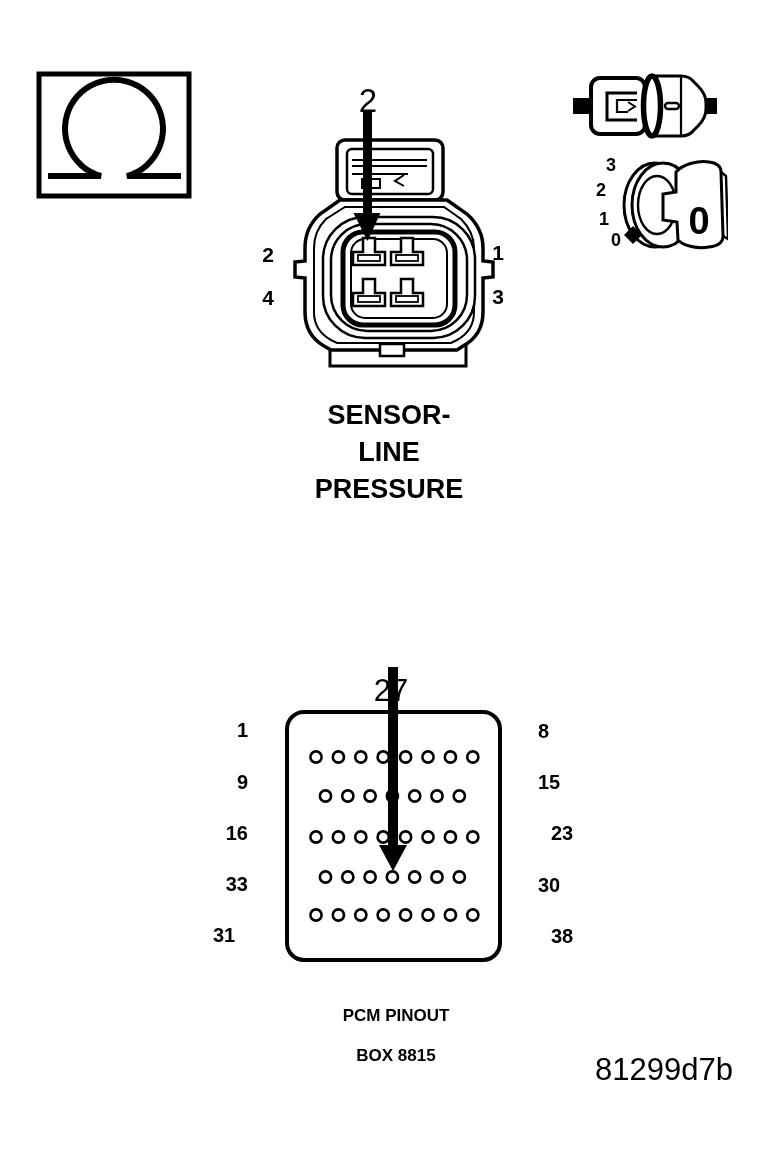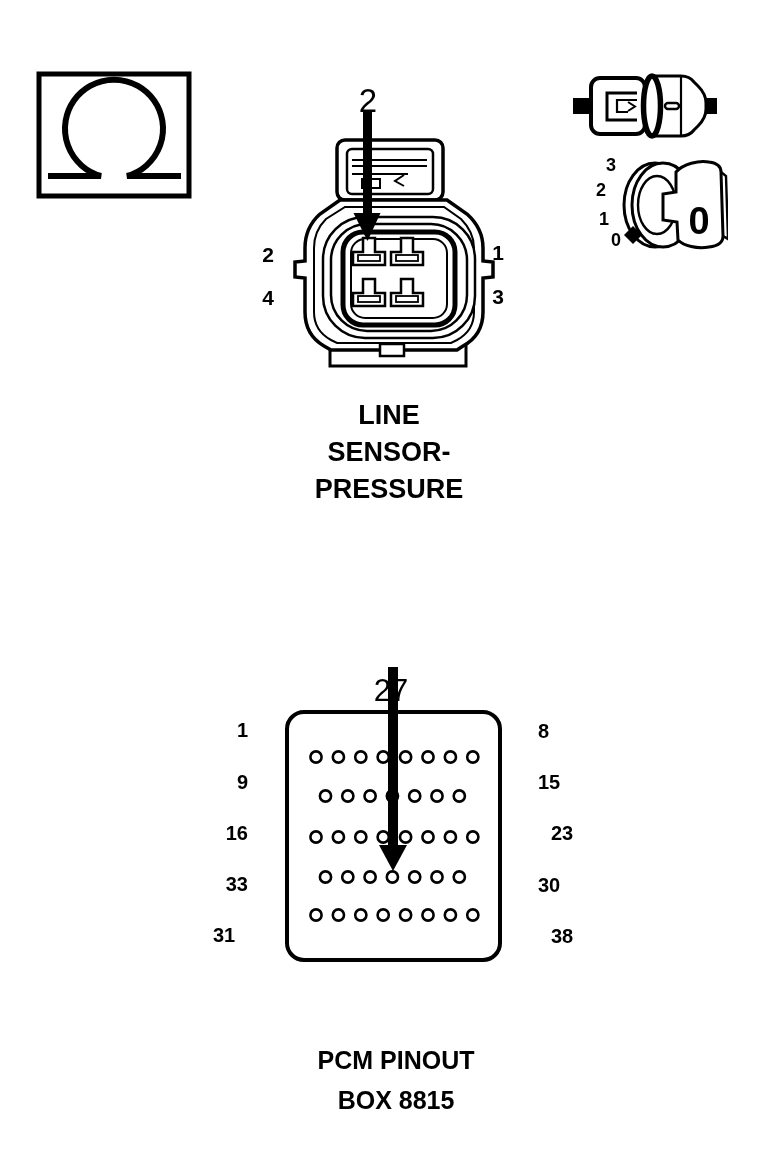--- a/index.html
+++ b/index.html
@@ -111,22 +111,22 @@
     <polygon points="633,226 642,235 633,244 624,235" fill="#000"></polygon>
     <g font-size="18" font-weight="bold" text-anchor="middle" fill="#000">
       <text x="611" y="171">3</text>
       <text x="601" y="196">2</text>
       <text x="604" y="225">1</text>
       <text x="616" y="246">0</text>
     </g>
   </svg>
 
   <div class="caption" style="left:289px; top:397px; width:200px; font-size:27px; line-height:37px;">
+    <span class="line">SENSOR-</span>
     <span class="line">LINE</span>
-    <span class="line">SENSOR-</span>
     <span class="line">PRESSURE</span>
   </div>
 
   <svg class="abs" style="left:230px; top:620px;" width="290" height="350" viewBox="230 620 290 350">
     <rect x="287" y="712" width="213" height="248" rx="17" fill="#fff" stroke="#000" stroke-width="4"></rect>
     <g>
         <circle cx="316.0" cy="757" r="5.6" fill="#fff" stroke="#000" stroke-width="2.6"></circle>
         <circle cx="338.4" cy="757" r="5.6" fill="#fff" stroke="#000" stroke-width="2.6"></circle>
         <circle cx="360.8" cy="757" r="5.6" fill="#fff" stroke="#000" stroke-width="2.6"></circle>
         <circle cx="383.2" cy="757" r="5.6" fill="#fff" stroke="#000" stroke-width="2.6"></circle>
@@ -178,19 +178,20 @@
   <div class="pcm-lbl" style="left:200px; top:822px; width:48px; text-align:right;">16</div>
   <div class="pcm-lbl" style="left:200px; top:873px; width:48px; text-align:right;">33</div>
   <div class="pcm-lbl" style="left:200px; top:924px; width:48px; text-align:center;">31</div>
 
   <div class="pcm-lbl" style="left:538px; top:720px; width:48px;">8</div>
   <div class="pcm-lbl" style="left:538px; top:771px; width:48px;">15</div>
   <div class="pcm-lbl" style="left:538px; top:822px; width:48px;text-align:center;">23</div>
   <div class="pcm-lbl" style="left:538px; top:874px; width:48px;">30</div>
   <div class="pcm-lbl" style="left:538px; top:925px; width:48px;text-align:center;">38</div>
 
-  <div class="caption" style="left:296px; top:1040px; width:200px; font-size:25px; line-height:40px;">
+  <div class="caption" style="left:296px; top:996px; width:200px; font-size:17px; line-height:40px;">
     <span class="line">PCM PINOUT</span>
     <span class="line">BOX 8815</span>
   </div>
 
+  <div class="figcode" style="left:564px; top:1052px; width:200px;">81299d7b</div>
 
 </div>
 
 </body></html>

